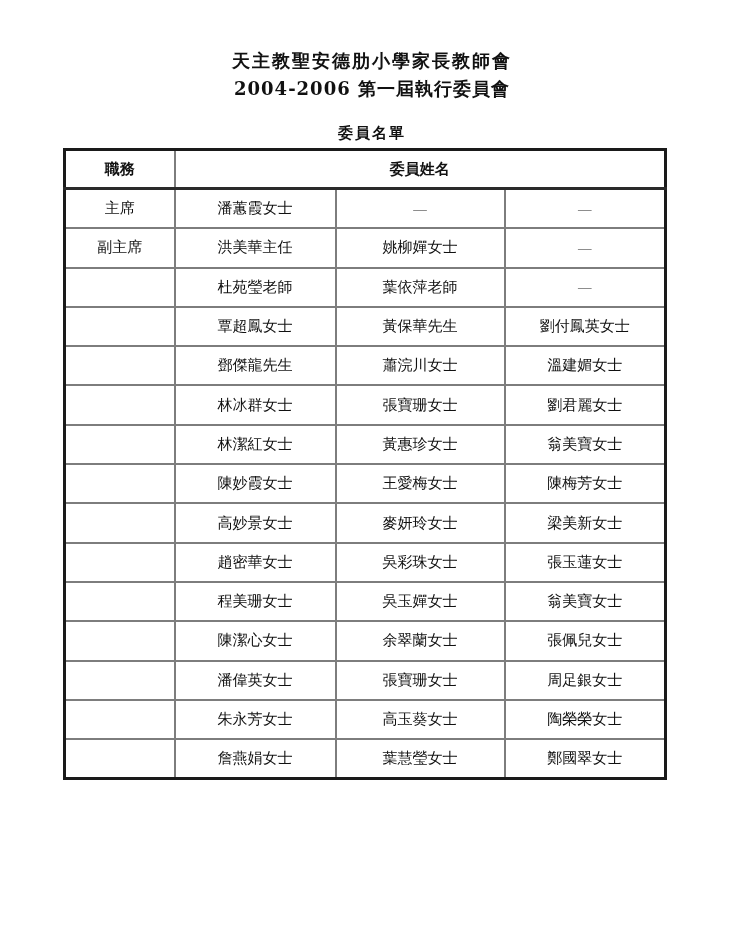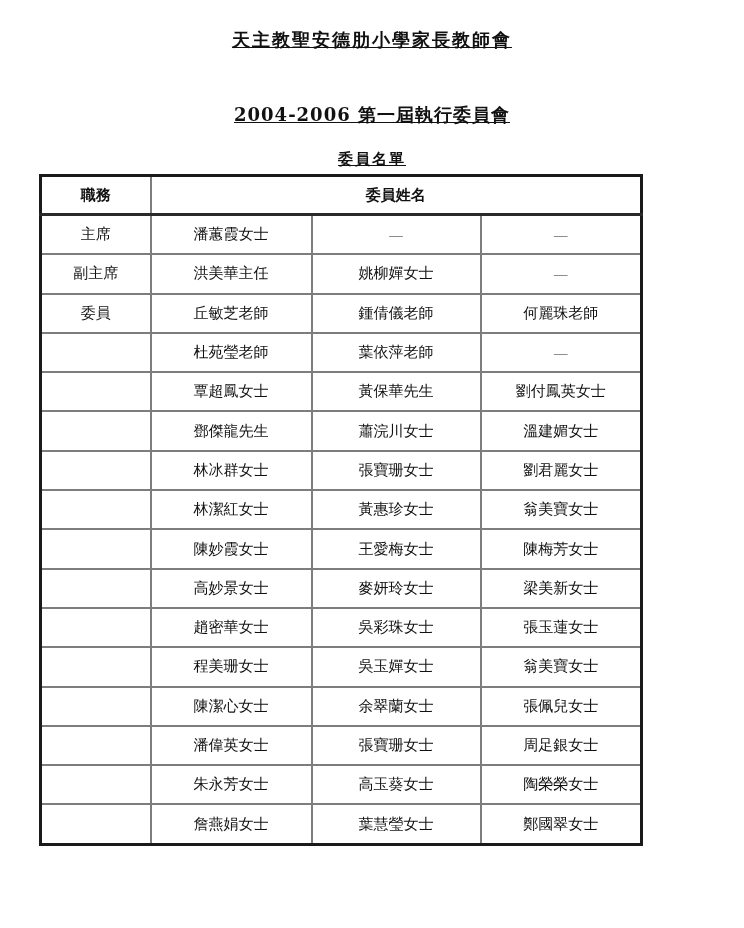--- a/index.html
+++ b/index.html
@@ -10,49 +10,47 @@
   .page {
     position: relative;
     width: 744px;
     height: 928px;
     background: #ffffff;
     font-family: "DejaVu Serif", serif;
     color: #111111;
     overflow: hidden;
   }
   .titles {
-    padding-top: 25px;
+    padding-top: 46px;
     text-align: center;
-    text-decoration: underline;
   }
   .title-line1 {
     font-size: 18px;
     font-weight: bold;
     letter-spacing: 2px;
     line-height: 30px;
   }
   .title-line2 {
     font-size: 18px;
     font-weight: bold;
     letter-spacing: 1px;
     line-height: 26px;
-    margin-top: 47px;
   }
   .title-line3 {
     font-size: 15px;
     font-weight: bold;
     letter-spacing: 2px;
     line-height: 22px;
     margin-top: 20px;
   }
   table.roster {
     border-collapse: collapse;
     table-layout: fixed;
     width: 601px;
-    margin-left: 39px;
+    margin-left: 63px;
     margin-top: 4px;
     border: 3px solid #1a1a1a;
   }
   table.roster th,
   table.roster td {
     border: 2px solid #7d7d7d;
     text-align: center;
     vertical-align: middle;
     font-size: 15px;
     padding: 0;
@@ -111,26 +109,20 @@
           <td class="dash">—</td>
           <td class="dash">—</td>
         </tr>
         <tr>
           <td class="pos-cell">副主席</td>
           <td>洪美華主任</td>
           <td>姚柳嬋女士</td>
           <td class="dash">—</td>
         </tr>
         <tr>
-          <td class="pos-cell">委員</td>
-          <td>丘敏芝老師</td>
-          <td>鍾倩儀老師</td>
-          <td>何麗珠老師</td>
-        </tr>
-        <tr>
           <td class="pos-cell"></td>
           <td>杜苑瑩老師</td>
           <td>葉依萍老師</td>
           <td class="dash">—</td>
         </tr>
         <tr>
           <td class="pos-cell"></td>
           <td>覃超鳳女士</td>
           <td>黃保華先生</td>
           <td>劉付鳳英女士</td>

